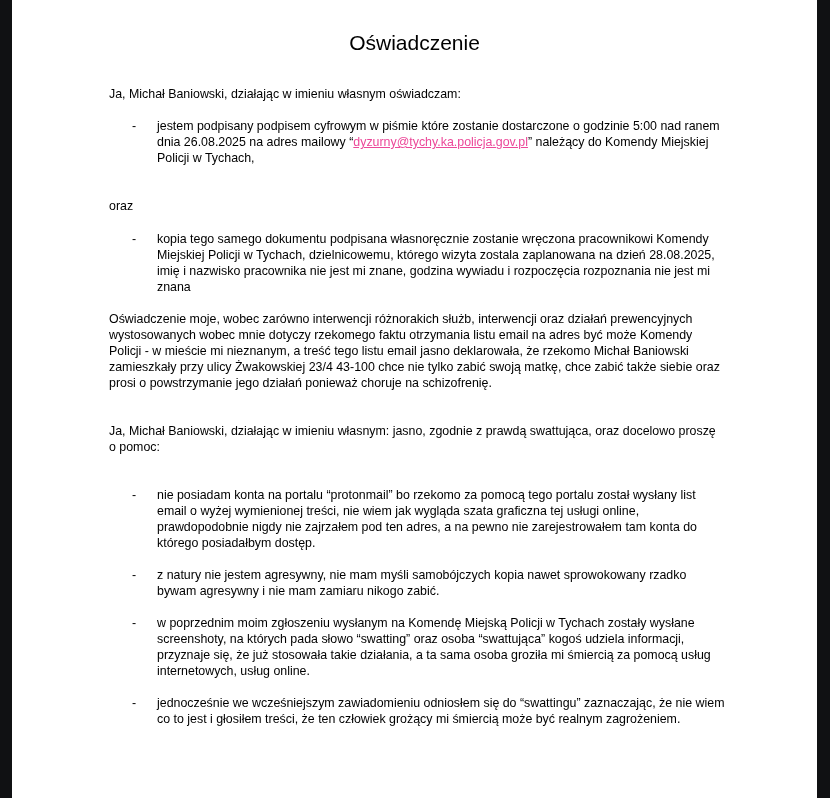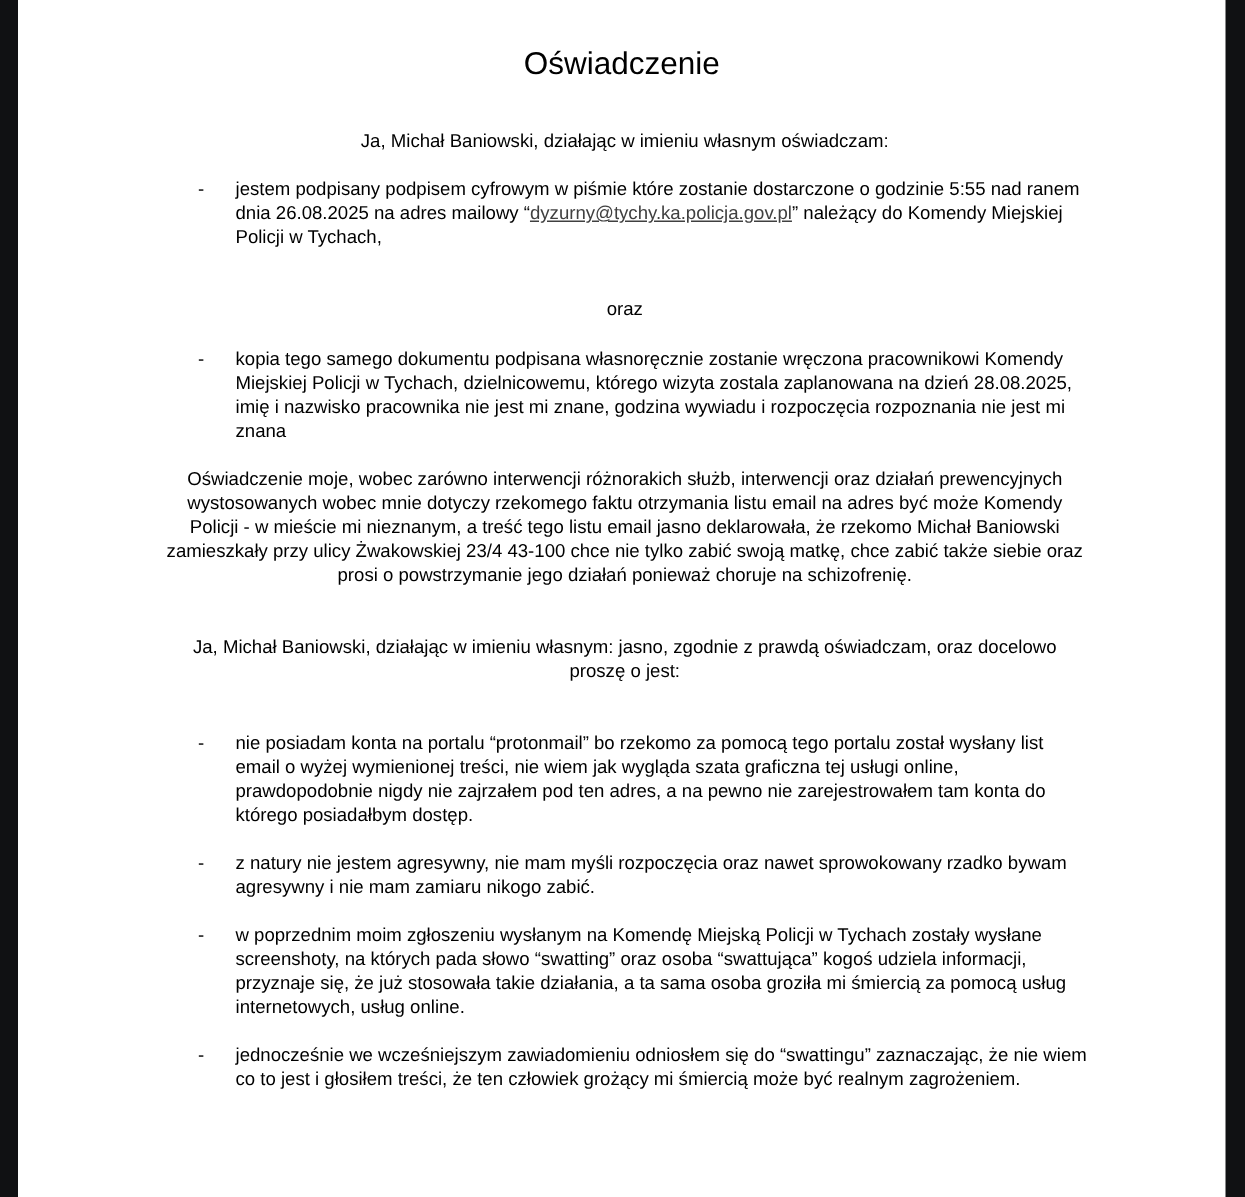--- a/index.html
+++ b/index.html
@@ -37,76 +37,75 @@
       font-size: 21px;
       line-height: 26px;
       font-weight: normal;
       margin: 0;
     }
     .para {
       position: absolute;
       left: 97px;
       width: 615px;
       margin: 0;
-      text-align: center;
     }
     .bullet {
       position: absolute;
       left: 120px;
       width: 600px;
     }
     .bullet .dash {
       position: absolute;
       left: 0;
       top: 0;
     }
     .bullet .text {
       position: absolute;
       left: 25px;
       width: 570px;
       top: 0;
     }
     a.email {
-      color: #404040;
+      color: #ec4899;
     }
   </style>
 </head>
 <body>
 
 <div class="viewport">
   <div class="page">
 
     <h1 class="title">Oświadczenie</h1>
 
     <p class="para" style="top:86px;">Ja, Michał Baniowski, działając w imieniu własnym oświadczam:</p>
 
     <div class="bullet" style="top:118px;">
       <span class="dash">-</span>
-      <span class="text"><span>jestem podpisany podpisem cyfrowym w piśmie które zostanie dostarczone o godzinie 5:55 nad ranem dnia 26.08.2025 na adres mailowy “</span><a class="email" href="#">dyzurny@tychy.ka.policja.gov.pl</a><span>” należący do Komendy Miejskiej Policji w Tychach,</span></span>
+      <span class="text"><span>jestem podpisany podpisem cyfrowym w piśmie które zostanie dostarczone o godzinie 5:00 nad ranem dnia 26.08.2025 na adres mailowy “</span><a class="email" href="#">dyzurny@tychy.ka.policja.gov.pl</a><span>” należący do Komendy Miejskiej Policji w Tychach,</span></span>
     </div>
 
     <p class="para" style="top:198px;">oraz</p>
 
     <div class="bullet" style="top:231px;">
       <span class="dash">-</span>
       <span class="text">kopia tego samego dokumentu podpisana własnoręcznie zostanie wręczona pracownikowi Komendy Miejskiej Policji w Tychach, dzielnicowemu, którego wizyta zostala zaplanowana na dzień 28.08.2025, imię i nazwisko pracownika nie jest mi znane, godzina wywiadu i rozpoczęcia rozpoznania nie jest mi znana</span>
     </div>
 
     <p class="para" style="top:311px;">Oświadczenie moje, wobec zarówno interwencji różnorakich służb, interwencji oraz działań prewencyjnych wystosowanych wobec mnie dotyczy rzekomego faktu otrzymania listu email na adres być może Komendy Policji - w mieście mi nieznanym, a treść tego listu email jasno deklarowała, że rzekomo Michał Baniowski zamieszkały przy ulicy Żwakowskiej 23/4 43-100 chce nie tylko zabić swoją matkę, chce zabić także siebie oraz prosi o powstrzymanie jego działań ponieważ choruje na schizofrenię.</p>
 
-    <p class="para" style="top:423px;">Ja, Michał Baniowski, działając w imieniu własnym: jasno, zgodnie z prawdą oświadczam, oraz docelowo proszę o jest:</p>
+    <p class="para" style="top:423px;">Ja, Michał Baniowski, działając w imieniu własnym: jasno, zgodnie z prawdą swattująca, oraz docelowo proszę o pomoc:</p>
 
     <div class="bullet" style="top:487px;">
       <span class="dash">-</span>
       <span class="text">nie posiadam konta na portalu “protonmail” bo rzekomo za pomocą tego portalu został wysłany list email o wyżej wymienionej treści, nie wiem jak wygląda szata graficzna tej usługi online, prawdopodobnie nigdy nie zajrzałem pod ten adres, a na pewno nie zarejestrowałem tam konta do którego posiadałbym dostęp.</span>
     </div>
 
     <div class="bullet" style="top:567px;">
       <span class="dash">-</span>
-      <span class="text">z natury nie jestem agresywny, nie mam myśli rozpoczęcia oraz nawet sprowokowany rzadko bywam agresywny i nie mam zamiaru nikogo zabić.</span>
+      <span class="text">z natury nie jestem agresywny, nie mam myśli samobójczych kopia nawet sprowokowany rzadko bywam agresywny i nie mam zamiaru nikogo zabić.</span>
     </div>
 
     <div class="bullet" style="top:615px;">
       <span class="dash">-</span>
       <span class="text">w poprzednim moim zgłoszeniu wysłanym na Komendę Miejską Policji w Tychach zostały wysłane screenshoty, na których pada słowo “swatting” oraz osoba “swattująca” kogoś udziela informacji, przyznaje się, że już stosowała takie działania, a ta sama osoba groziła mi śmiercią za pomocą usług internetowych, usług online.</span>
     </div>
 
     <div class="bullet" style="top:695px;">
       <span class="dash">-</span>
       <span class="text">jednocześnie we wcześniejszym zawiadomieniu odniosłem się do “swattingu” zaznaczając, że nie wiem co to jest i głosiłem treści, że ten człowiek grożący mi śmiercią może być realnym zagrożeniem.</span>

